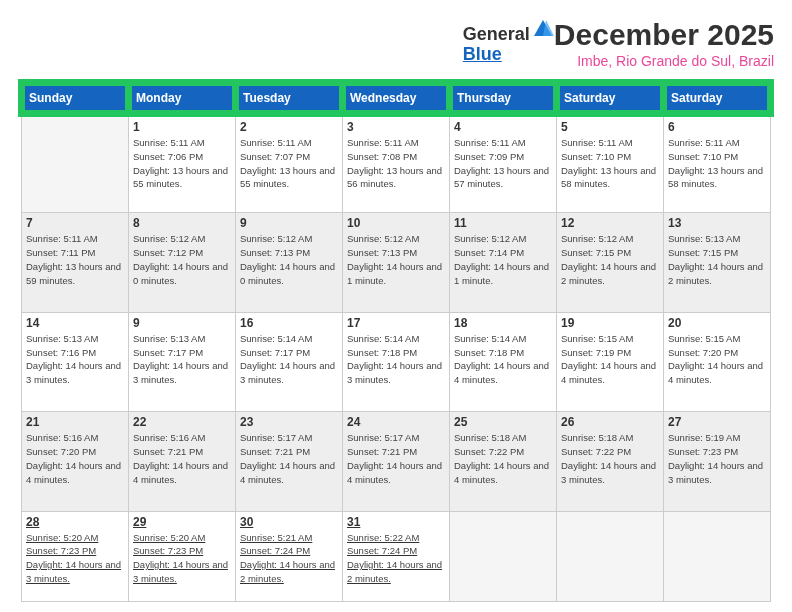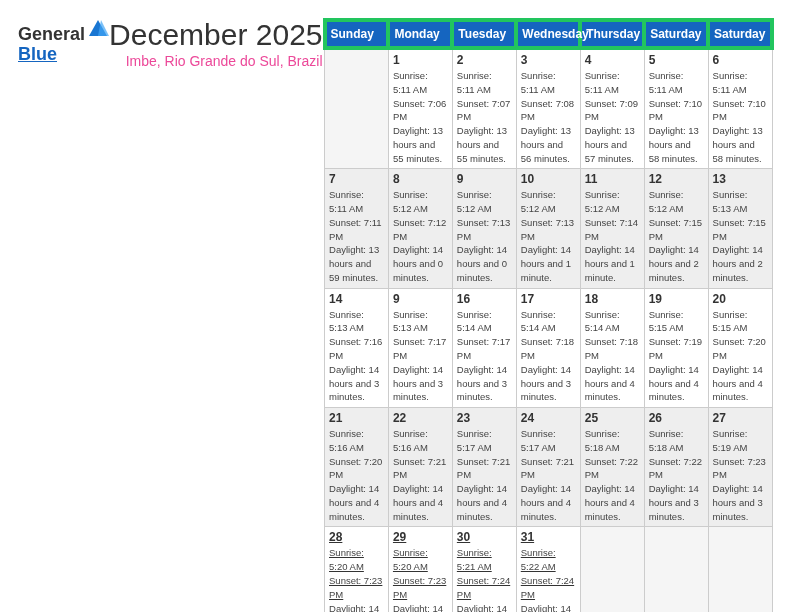--- a/index.html
+++ b/index.html
@@ -8,21 +8,22 @@
       height: 612px;
       font-family: Arial, sans-serif;
       background: #fff;
       overflow: hidden;
     }
     .page {
       width: 792px;
       height: 612px;
       padding: 18px 18px 10px 18px;
       display: flex;
-      flex-direction: row;
+      flex-direction: column;
+      align-items: flex-end;
     }
     .header {
       display: flex;
       justify-content: space-between;
       align-items: flex-start;
       margin-bottom: 10px;
     }
     .logo {
       display: flex;
       align-items: center;
@@ -37,21 +38,21 @@
     .logo-icon {
       width: 22px;
       height: 22px;
       margin-left: 2px;
     }
     .title-block {
       text-align: right;
     }
     .calendar-title {
       font-size: 30px;
-      font-weight: normal;
+      font-weight: bold;
       color: #333;
       line-height: 1.1;
     }
     .calendar-subtitle {
       font-size: 14px;
       color: #ec4899;
       margin-top: 2px;
     }
     .calendar {
       flex: 1;
@@ -59,21 +60,21 @@
       width: 100%;
       table-layout: fixed;
     }
     .calendar th {
       background: #1565c0;
       color: #fff;
       font-size: 12px;
       font-weight: bold;
       padding: 5px 4px;
       text-align: left;
-      border: 4px solid #22c55e;
+      border: 7px solid #22c55e;
     }
     .calendar td {
       border: 1px solid #ccc;
       vertical-align: top;
       padding: 3px 4px;
       font-size: 9.5px;
       color: #333;
       height: 88px;
       background: #fff;
     }

